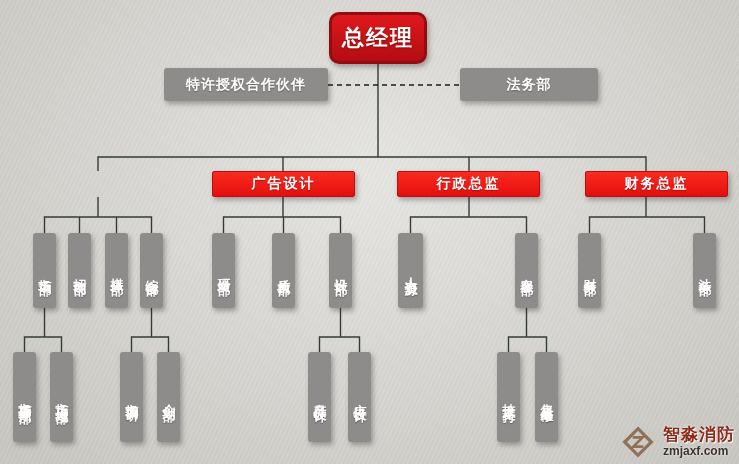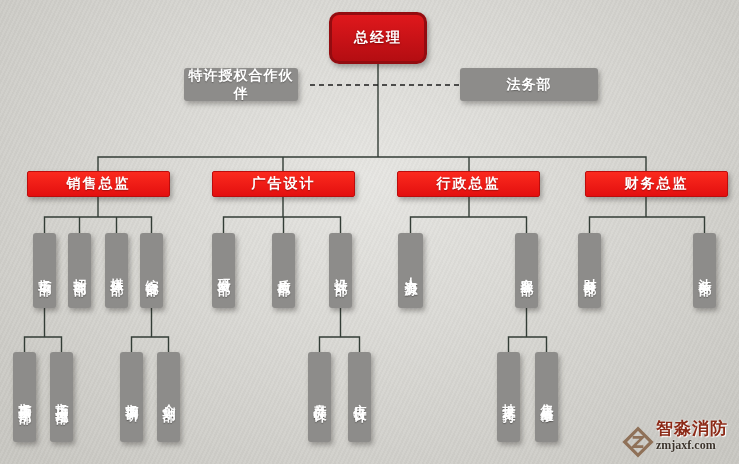--- a/index.html
+++ b/index.html
@@ -14,52 +14,52 @@
     overflow: hidden;
   }
   svg.wires { position: absolute; left: 0; top: 0; width: 739px; height: 464px; }
   .box { position: absolute; display: flex; align-items: center; justify-content: center;
          color: #fff; font-weight: bold; text-align: center;
          box-shadow: 2px 3px 5px rgba(40,38,34,0.35); }
   .box-root {
     left: 329px; top: 12px; width: 98px; height: 52px;
     background: linear-gradient(#df181c, #b40d12);
     border: 3px solid #930c10; border-radius: 10px;
-    font-size: 14px; letter-spacing: 2px;
+    font-size: 22px; letter-spacing: 2px;
     text-shadow: 0 1px 2px rgba(80,0,0,0.6);
   }
   .box-staff {
     top: 68px; height: 33px; background: #8d8c8a;
     border-radius: 3px; font-size: 14px; letter-spacing: 1px;
     text-shadow: 0 1px 1px rgba(60,58,55,0.5);
   }
-  .staff-left  { left: 184px; width: 114px; }
+  .staff-left  { left: 164px; width: 164px; }
   .staff-right { left: 460px; width: 138px; }
   .box-dir {
     top: 171px; width: 143px; height: 26px;
     background: linear-gradient(#fb2a1e, #e30f0f);
     border: 1px solid #bd0c0c; border-radius: 2px;
     font-size: 14px; letter-spacing: 2px;
     text-shadow: 0 1px 1px rgba(120,10,10,0.6);
   }
   .vbox {
     background: #8d8c8a; border-radius: 3px;
     writing-mode: vertical-rl; text-orientation: upright;
     font-size: 13px; letter-spacing: 2px;
     text-shadow: 0 1px 1px rgba(60,58,55,0.5);
   }
   .box-dept { top: 233px; width: 23px; height: 75px; }
   .box-sub  { top: 352px; width: 23px; height: 90px; }
-  .watermark { position: absolute; left: 622px; top: 420px; display: flex; align-items: flex-start; }
+  .watermark { position: absolute; left: 622px; top: 420px; display: flex; align-items: flex-end; gap: 7px; }
   .wm-icon { width: 32px; height: 32px; margin-top: 6px; }
   .wm-text { margin-left: 2px; line-height: 1.1; }
   .wm-brand { font-size: 17px; font-weight: bold; color: #8c2a17; letter-spacing: 1px;
               text-shadow: 0 0 2px #fff, 1px 1px 1px #fff; }
   .wm-site  { font-size: 12px; font-weight: bold; color: #3b332b;
-              font-family: Liberation Serif, serif; text-shadow: 0 0 2px #fff; }
+              font-family: Liberation Sans, sans-serif; text-shadow: 0 0 2px #fff; }
 </style>
 </head>
 <body>
 
 <div class="stage">
 
   <svg class="wires" viewBox="0 0 739 464">
     <g fill="none" stroke="#333d36" stroke-width="1.4">
       <path d="M378,64 V157"></path>
       <path d="M98,171 L98,157 L646,157 L646,171 M283,157 L283,171 M469,157 L469,171"></path>
@@ -73,21 +73,20 @@
       <path d="M526.5,308 V337 M508.5,352 V337 H546.5 V352"></path>
     </g>
     <path d="M310,85 H460" fill="none" stroke="#1d1d1d" stroke-width="1.5" stroke-dasharray="5 4"></path>
   </svg>
 
   <div class="box box-root">总经理</div>
 
   <div class="box box-staff staff-left">特许授权合作伙伴</div>
   <div class="box box-staff staff-right">法务部</div>
 
-  <div class="box box-dir" style="left:27px">销售总监</div>
   <div class="box box-dir" style="left:212px">广告设计</div>
   <div class="box box-dir" style="left:397px">行政总监</div>
   <div class="box box-dir" style="left:585px">财务总监</div>
 
   <div class="box vbox box-dept" style="left:33px">市场部</div>
   <div class="box vbox box-dept" style="left:68px">招商部</div>
   <div class="box vbox box-dept" style="left:105px">媒体部</div>
   <div class="box vbox box-dept" style="left:140px">综合部</div>
   <div class="box vbox box-dept" style="left:212px">研发部</div>
   <div class="box vbox box-dept" style="left:272px">质检部</div>

